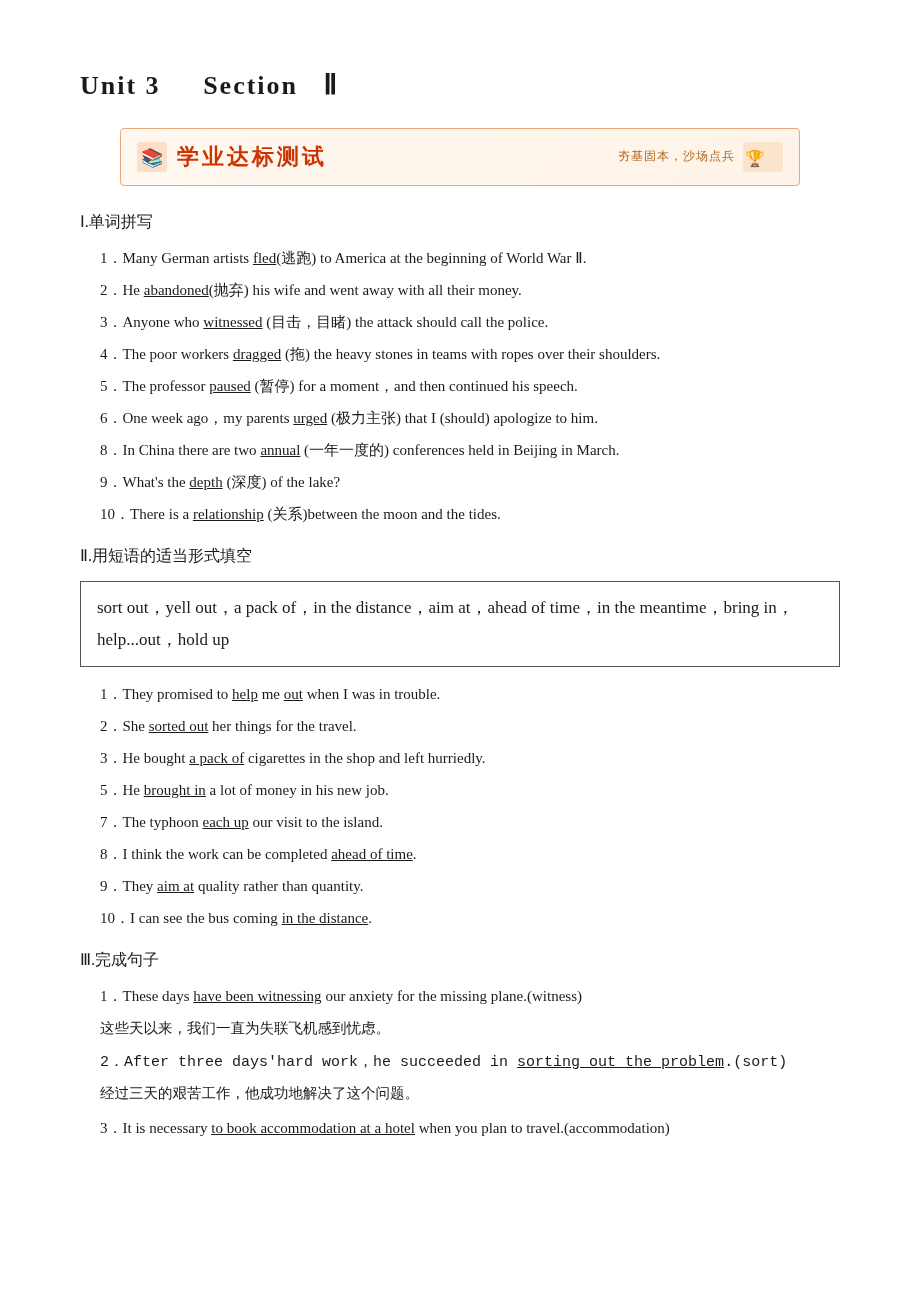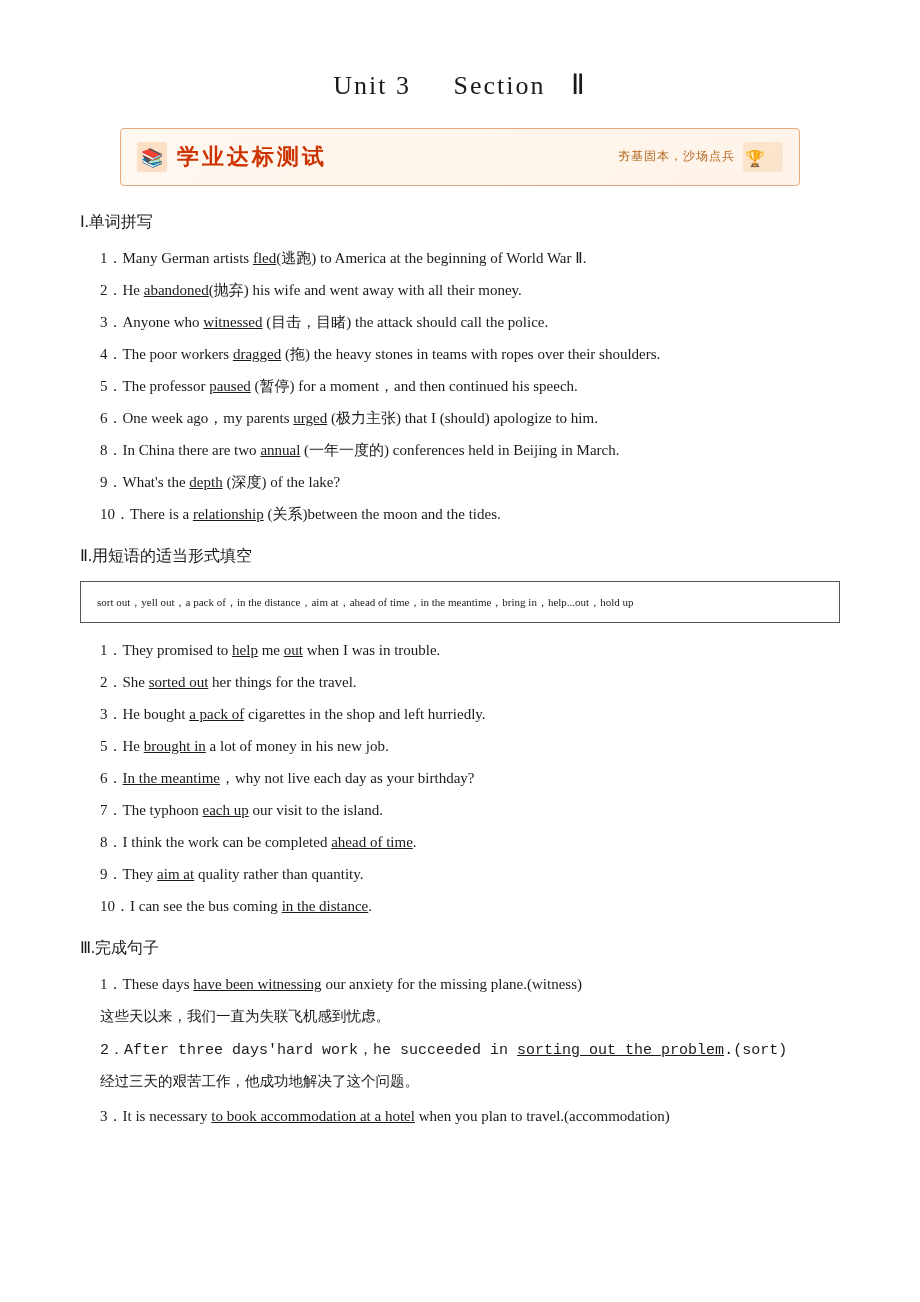--- a/index.html
+++ b/index.html
@@ -7,23 +7,23 @@
       background: #ffffff;
       font-family: "SimSun", "宋体", serif;
       font-size: 15px;
       color: #1a1a1a;
       width: 920px;
       min-height: 1302px;
       padding: 60px 80px 60px 80px;
       line-height: 1.8;
     }
     .title-row {
-      text-align: center;
+      text-align: left;
       font-size: 26px;
-      font-weight: normal;
+      font-weight: bold;
       margin-bottom: 18px;
       font-family: "Times New Roman", "SimSun", serif;
       letter-spacing: 2px;
     }
     .title-row .roman-two {
       font-family: "Times New Roman", serif;
       font-size: 28px;
     }
 
     
@@ -72,21 +72,21 @@
       padding-left: 20px;
     }
 
     u { text-decoration: underline; }
 
     
     .phrase-box {
       border: 1.5px solid #555;
       padding: 10px 16px;
       margin: 10px 0 14px 0;
-      font-size: 11px;
+      font-size: 17px;
       line-height: 1.9;
       background: #fff;
     }
 
     
     .completion-item {
       margin: 6px 0 2px 0;
     }
     .completion-cn {
       margin: 0 0 8px 20px;
@@ -142,21 +142,20 @@
 
 <div class="phrase-box">
   <span>sort out，yell out，a pack of，in the distance，aim at，ahead of time，in the meantime，bring in，help...out，hold up</span>
 </div>
 
 <div id="section2-items">
     <div class="item"><span>1．</span>They promised to <u>help</u> me  <u>out</u> when I was in trouble.</div>
     <div class="item"><span>2．</span>She <u>sorted out</u> her things for the travel.</div>
     <div class="item"><span>3．</span>He bought <u>a pack of</u> cigarettes in the shop and left hurriedly.</div>
     <div class="item"><span>5．</span>He <u>brought in</u> a lot of money in his new job.</div>
-    <div class="item"><span>6．</span><u>In the meantime</u>，why not live each day as your birthday?</div>
     <div class="item"><span>7．</span>The typhoon <u>each up</u> our visit to the island.</div>
     <div class="item"><span>8．</span>I think the work can be completed <u>ahead of time</u>.</div>
     <div class="item"><span>9．</span>They <u>aim at</u> quality rather than quantity.</div>
     <div class="item"><span>10．</span>I can see the bus coming <u>in the distance</u>.</div>
   </div>
 
 <div class="section-header">
   <span>Ⅲ.完成句子</span>
 </div>
 

